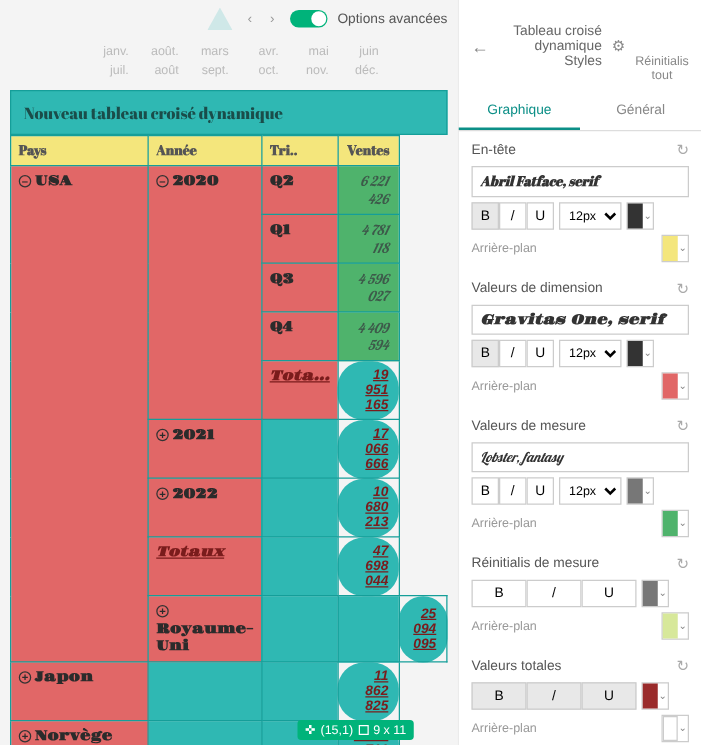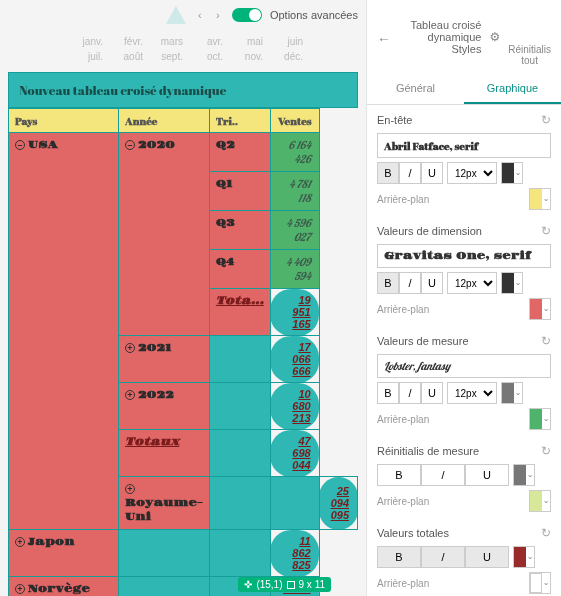--- a/index.html
+++ b/index.html
@@ -42,21 +42,21 @@
   .panel-title { font-size:11px; line-height:12px; color:#666; flex:1;text-align:right; }
   .gear { font-size:12px; color:#888; }
   .reinit { font-size:10px; color:#888; text-align:center; line-height:11px;margin-top:36px; }
   .tabs { display:flex; border-bottom:1px solid #ddd; }
   .tab { flex:1; text-align:center; padding:8px 0; font-size:11px; color:#888; cursor:pointer; }
   .tab.active { color:#0c8f87; border-bottom:2px solid #0c8f87; }
   .panel-body { overflow-y:auto; flex:1; padding:8px 10px 20px 10px; }
   .sect { margin-bottom:14px; }
   .sect-hd { display:flex; justify-content:space-between; align-items:center; font-size:11px; color:#555; margin-bottom:6px; }
   .refresh { font-size:12px; color:#aaa; }
-  .font-sel { width:100%; border:1px solid #ccc; padding:4px 6px; font-size:11px; background:#fff; margin-bottom:4px; }
+  .font-sel { width:100%; border:1px solid #ccc; padding:4px 6px; font-size:11px; background:#fff; margin-bottom:4px;font-style:italic; }
   .font-sel.ab { font-family:"Abril Fatface","Georgia",serif; font-weight:bold; }
   .font-sel.gr { font-family:"Gravitas One","Georgia",serif; font-weight:bold; }
   .font-sel.lo { font-family:"Lobster",cursive; font-style:italic; }
   .row-ctrl { display:flex; gap:4px; align-items:center; margin-bottom:4px; }
   .biu { display:flex; }
   .biu button { width:22px; height:22px; border:1px solid #ccc; background:#fff; font-size:11px; cursor:pointer; }
   .biu button.on { background:#e8e8e8; }
   .size-sel { border:1px solid #ccc; height:22px; font-size:10px; padding:0 3px; background:#fff; width:50px; }
   .swatch { width:22px; height:22px; border:1px solid #ccc; display:flex; }
   .swatch > i { flex:1; }
@@ -74,21 +74,21 @@
       <span class="chev">‹</span>
       <span class="chev">›</span>
     </div>
     <span class="toggle"></span>
     <span class="adv">Options avancées</span>
   </div>
 
   <div class="months">
     <div class="months-row">
       <span>janv.</span>
-      <span>févr.</span>
+      <span>août.</span>
       <span>mars</span>
       <span>avr.</span>
       <span>mai</span>
       <span>juin</span>
     </div>
     <div class="months-row">
       <span>juil.</span>
       <span>août</span>
       <span>sept.</span>
       <span>oct.</span>
@@ -105,21 +105,21 @@
         <th class="hdr" style="width:110px">Pays</th>
         <th class="hdr" style="width:64px">Année</th>
         <th class="hdr" style="width:34px">Tri..</th>
         <th class="hdr center">Ventes</th>
       </tr>
 
       <tr>
         <td class="dim" rowspan="9"><span class="exp">–</span><span>USA</span></td>
         <td class="dim" rowspan="5"><span class="exp">–</span><span>2020</span></td>
         <td class="dim">Q2</td>
-        <td class="meas">6 164 426</td>
+        <td class="meas">6 221 426</td>
       </tr>
       <tr>
             <td class="dim">Q1</td>
             <td class="meas">4 781 118</td>
           </tr>
       <tr>
             <td class="dim">Q3</td>
             <td class="meas">4 596 027</td>
           </tr>
       <tr>
@@ -185,22 +185,22 @@
       <span>Tableau croisé</span><br>
       <span>dynamique</span><br>
       <span>Styles</span>
     </div>
     <span class="gear">⚙</span>
     <div class="reinit">
       <span>Réinitialis</span><br><span>tout</span>
     </div>
   </div>
   <div class="tabs">
+    <div class="tab active">Graphique</div>
     <div class="tab">Général</div>
-    <div class="tab active">Graphique</div>
   </div>
 
   <div class="panel-body">
 
     <div class="sect">
       <div class="sect-hd">
           <span>En-tête</span>
           <span class="refresh">↻</span>
         </div>
       <div class="font-sel ab">Abril Fatface, serif</div>

